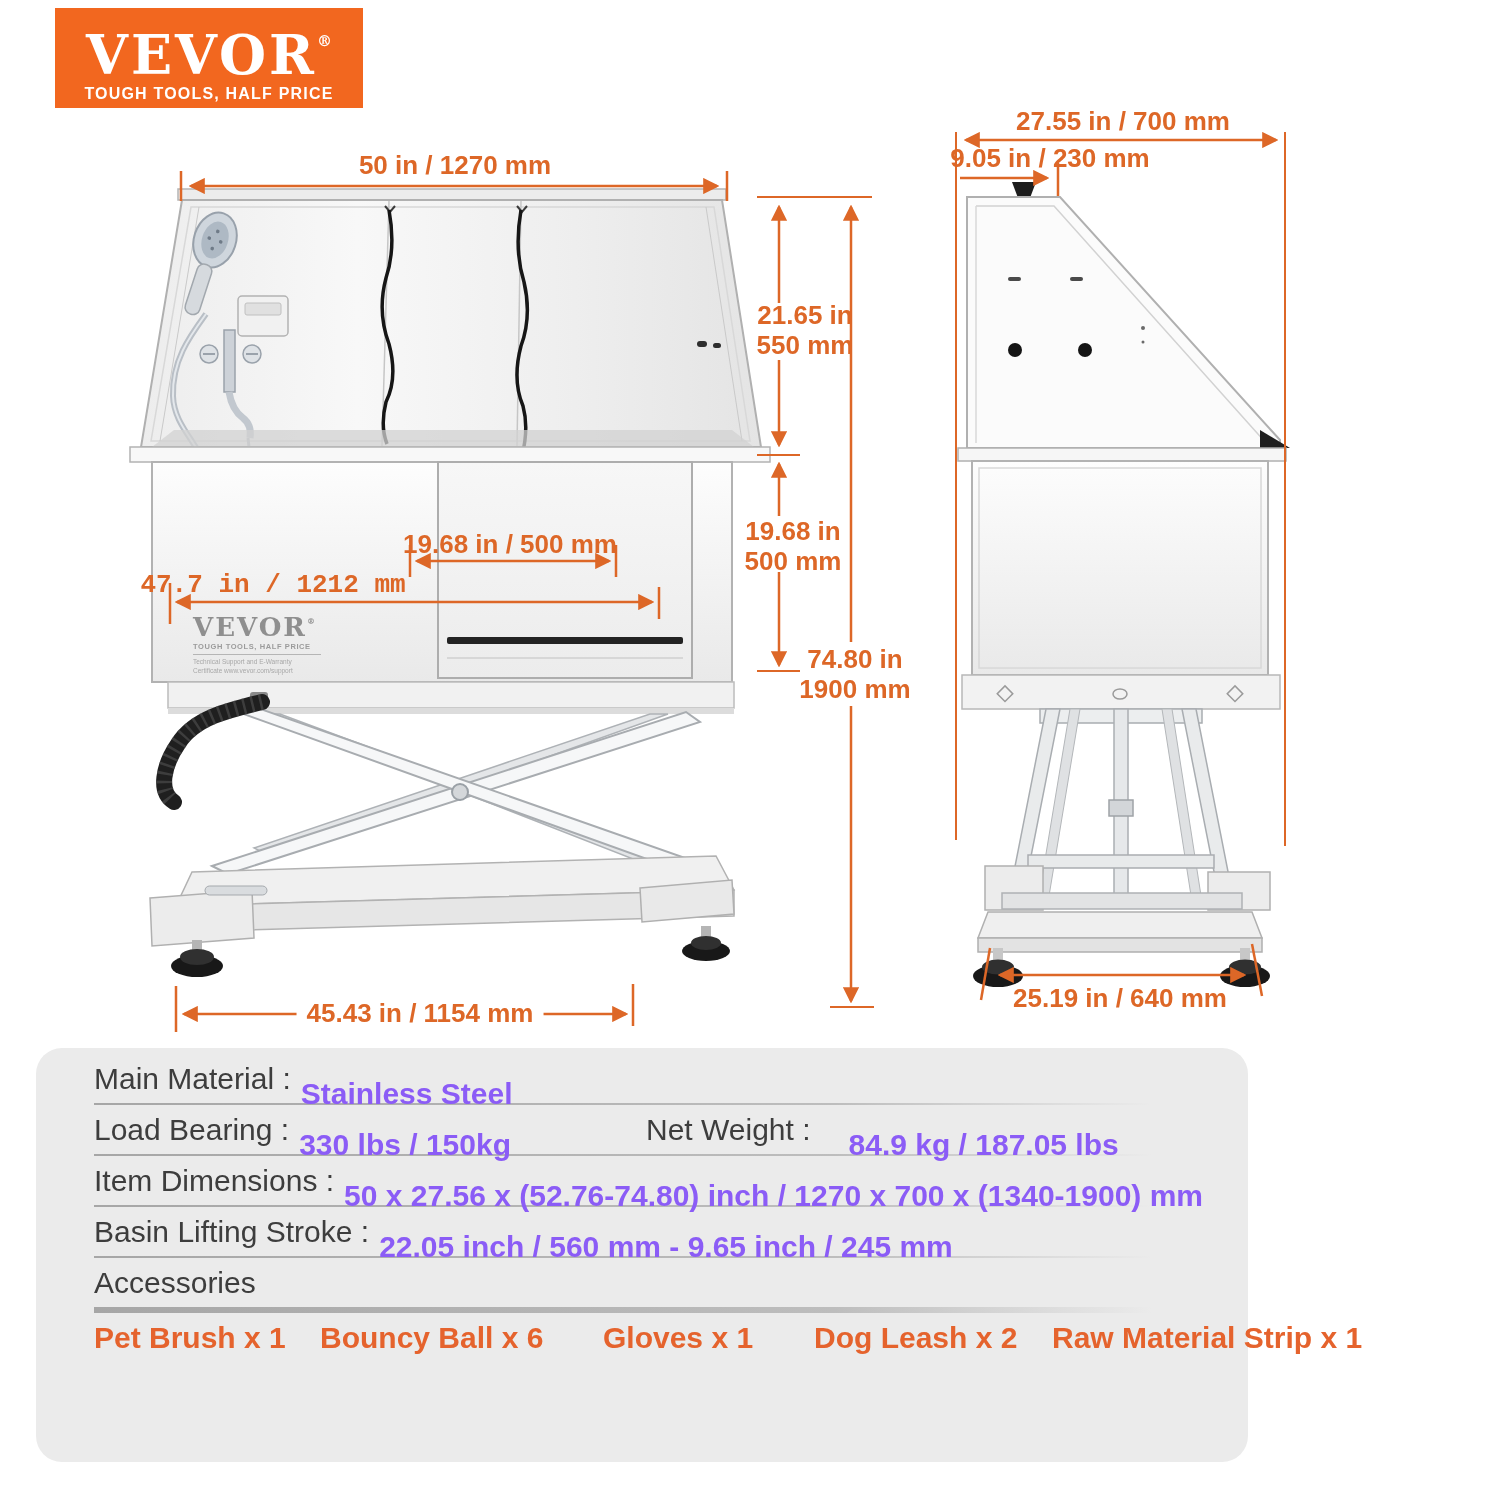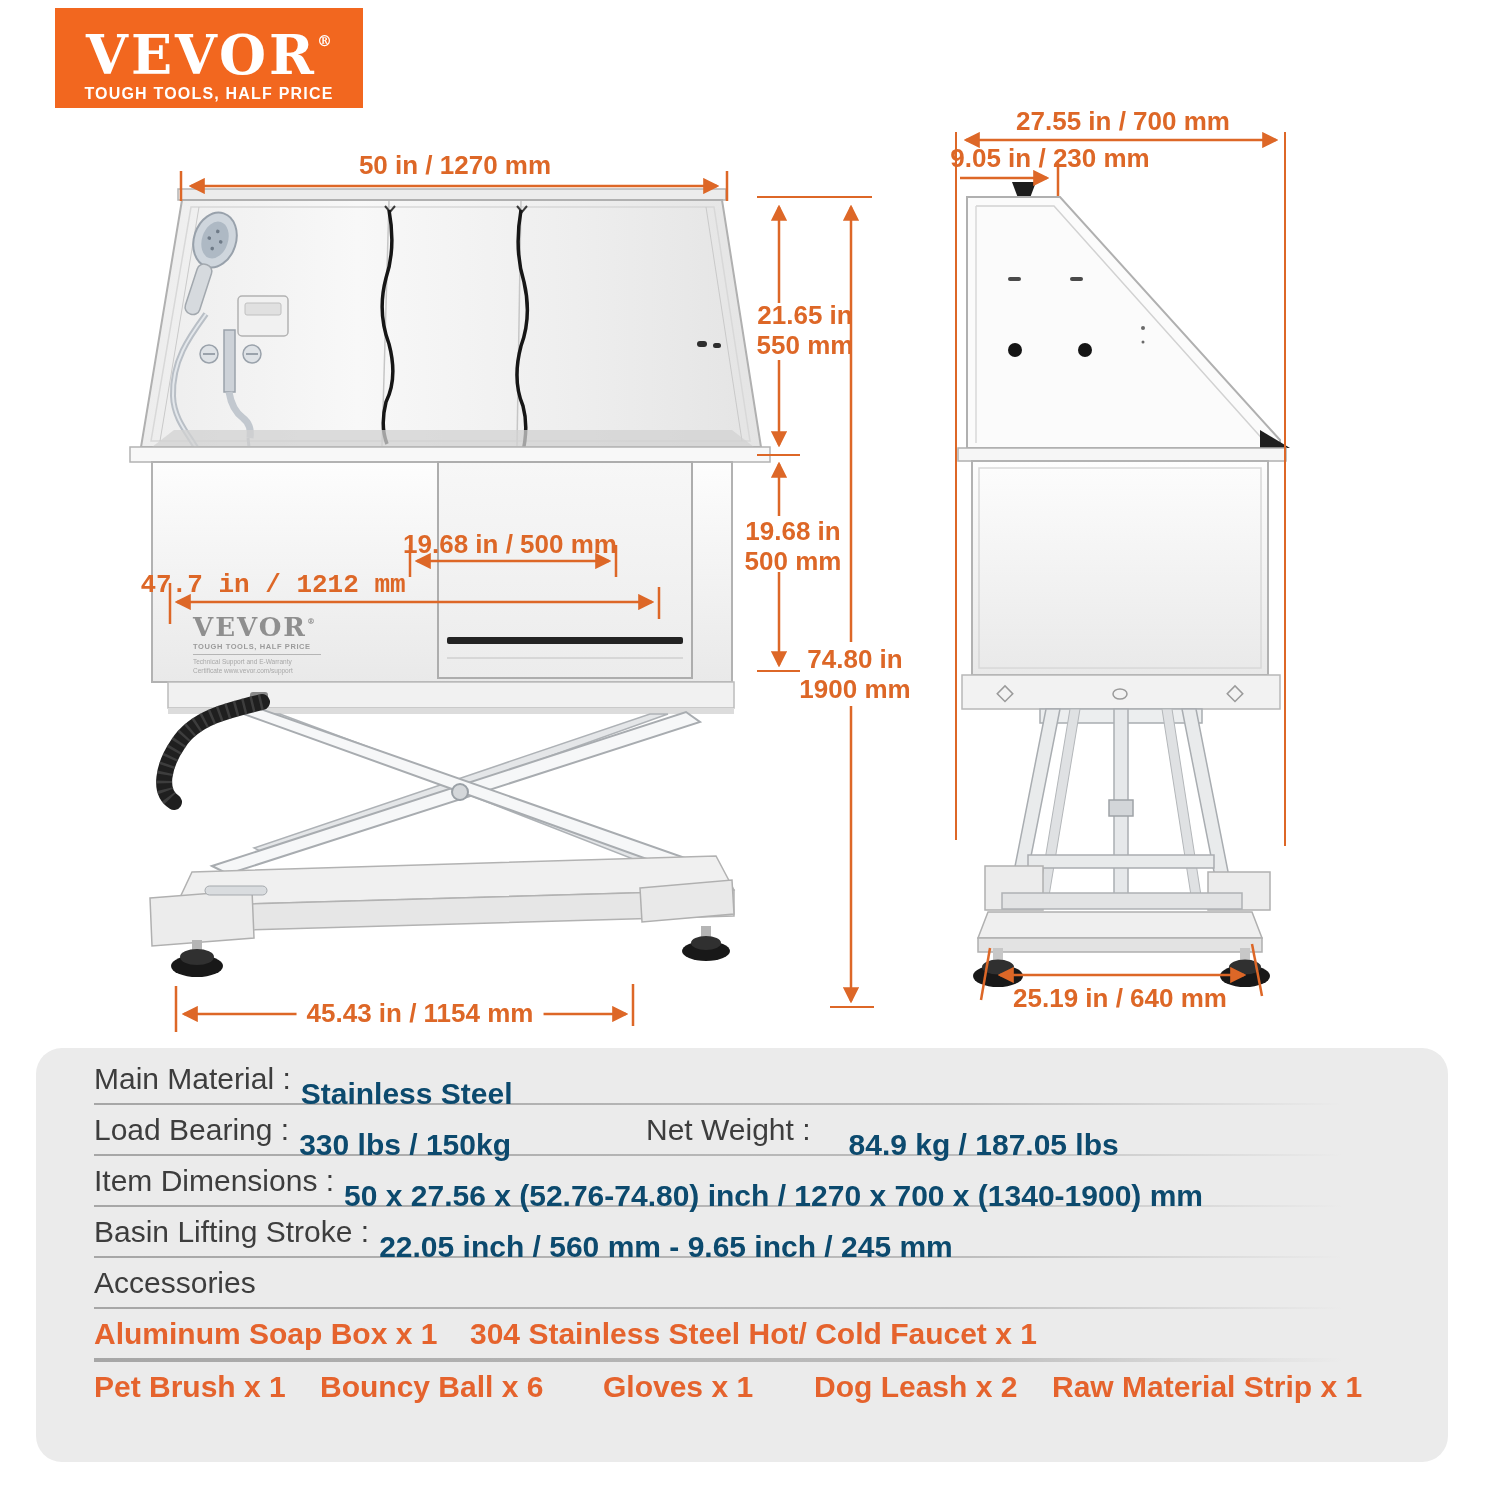--- a/index.html
+++ b/index.html
@@ -23,27 +23,27 @@
   .dim.mask{background:#ffffff;padding:0 10px;}
 
   
   .tublogo{position:absolute;left:193px;top:608px;color:#8f8f8f;z-index:4;width:190px;}
   .tublogo .w{font-family:"DejaVu Serif",serif;font-weight:bold;font-size:26px;letter-spacing:2px;line-height:26px;}
   .tublogo .w sup{font-size:8px;vertical-align:12px;}
   .tublogo .t{font-size:7.5px;font-weight:bold;letter-spacing:.6px;color:#9b9b9b;margin-top:2px;border-bottom:1px solid #b5b5b5;padding-bottom:3px;width:128px;}
   .tublogo .s{font-size:6.5px;color:#a8a8a8;line-height:8.5px;margin-top:3px;}
 
   
-  .specs{position:absolute;left:36px;top:1048px;width:1412px;height:414px;background:#EBEBEB;
+  .specs{position:absolute;left:36px;top:1048px;width:1212px;height:414px;background:#EBEBEB;
     border-radius:26px;box-sizing:border-box;padding:6px 40px 12px 58px;z-index:6;}
   .srow{position:relative;height:49px;display:flex;align-items:center;font-size:30px;color:#3d3d3d;white-space:nowrap;}
   .sdiv{height:2px;background:linear-gradient(to right,#a6a6a6 0%,#bdbdbd 70%,rgba(190,190,190,0) 100%);
     width:95%;}
   .lbl{color:#3d3d3d;}
-  .val{color:#0c4a6e;font-weight:bold;margin-left:10px;margin-top:30px;}
+  .val{color:#8b5cf6;font-weight:bold;margin-left:10px;margin-top:30px;}
   .abs{position:absolute;display:flex;align-items:center;}
   .orange{color:#E5632D;font-weight:bold;}
 </style>
 </head>
 <body>
 
 <div class="stage">
 
   <div class="logo">
     <div class="word"><span>VEVOR</span><sup>®</sup></div>
@@ -313,24 +313,20 @@
       <span class="lbl">Basin Lifting Stroke :</span>
       <span class="val">22.05 inch / 560 mm - 9.65 inch / 245 mm</span>
     </div>
     <div class="sdiv"></div>
 
     <div class="srow">
       <span class="lbl">Accessories</span>
     </div>
     <div class="sdiv"></div>
 
-    <div class="srow">
-      <span class="orange">Aluminum Soap Box x 1</span>
-      <span class="orange abs" style="left:376px;">304 Stainless Steel Hot/ Cold Faucet x 1</span>
-    </div>
     <div class="sdiv"></div>
 
     <div class="sdiv"></div>
 
     <div class="srow">
       <span class="orange">Pet Brush x 1</span>
       <span class="orange abs" style="left:226px;">Bouncy Ball x 6</span>
       <span class="orange abs" style="left:509px;">Gloves x 1</span>
       <span class="orange abs" style="left:720px;">Dog Leash x 2</span>
       <span class="orange abs" style="left:958px;">Raw Material Strip x 1</span>

